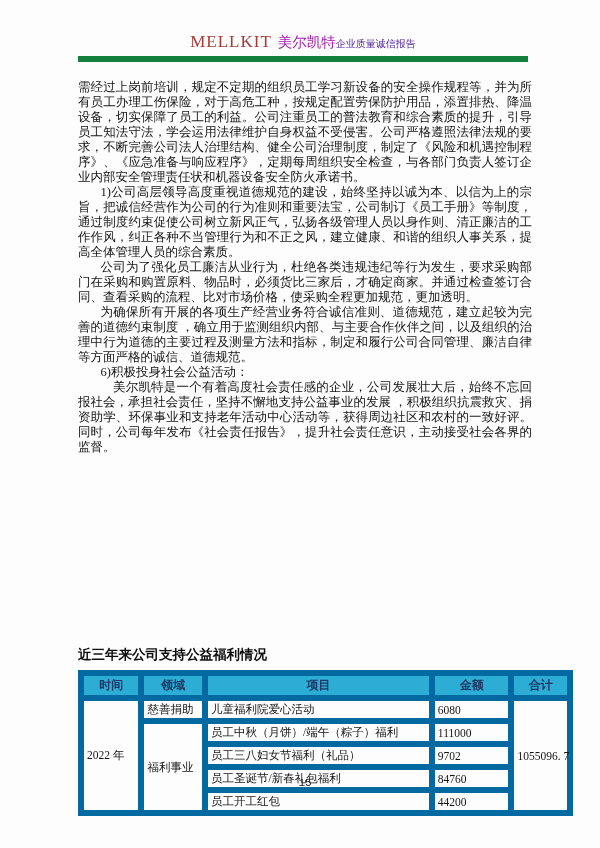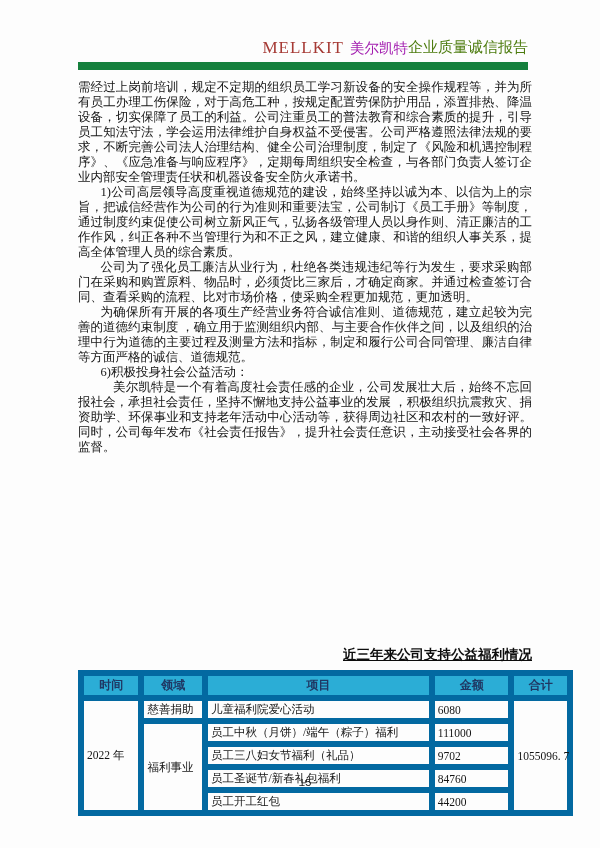--- a/index.html
+++ b/index.html
@@ -7,47 +7,47 @@
     position:relative;
     width:600px; height:848px;
     margin:0 auto;
     background:#fdfdfd;
     font-family:"Liberation Serif","DejaVu Serif",serif;
     color:#141414;
     overflow:hidden;
   }
   
   .header {
-    position:absolute; left:78px; top:38px; width:450px;
-    display:flex; justify-content:flex-end; align-items:flex-end;
-    border-bottom:8px solid #15803d;
+    position:absolute; left:78px; top:32px; width:450px;
+    display:flex; justify-content:center; align-items:flex-end;
+    border-bottom:6px solid #15803d;
     padding-bottom:4px;
   }
   .logo { display:flex; align-items:baseline; gap:6px; }
   .logo-en {
     font-size:17px; letter-spacing:1px; color:#a63a35; font-weight:normal;
   }
   .logo-cn { font-size:14.5px; color:#a21caf; }
-  .doc-title { font-size:15px; color:#4d7c0f; padding-bottom:1px; }
+  .doc-title { font-size:10px; color:#4c1d95; padding-bottom:1px; }
 
   
   .content {
     position:absolute; left:78px; top:80px; width:454px;
     font-size:12.5px; line-height:15px;
     text-align:justify;
   }
   .content p { margin:0; }
   .p-indent    { text-indent:1.8em; }
   .p-indent-lg { text-indent:2.8em; }
 
   
   .table-block { position:absolute; left:78px; top:646px; width:495px; }
   .table-title {
-    width:454px; text-align:right;
-    font-weight:bold; font-size:13.5px; color:#0d0d0d;text-decoration:underline;
+    width:454px; text-align:left;
+    font-weight:bold; font-size:13.5px; color:#0d0d0d;
   }
   table.welfare {
     margin-top:6px;
     border-collapse:collapse; table-layout:fixed;
     width:495px;
     border:2px solid #000;
     font-size:11.5px;
   }
   table.welfare th, table.welfare td {
     border:6px solid #0369a1;

